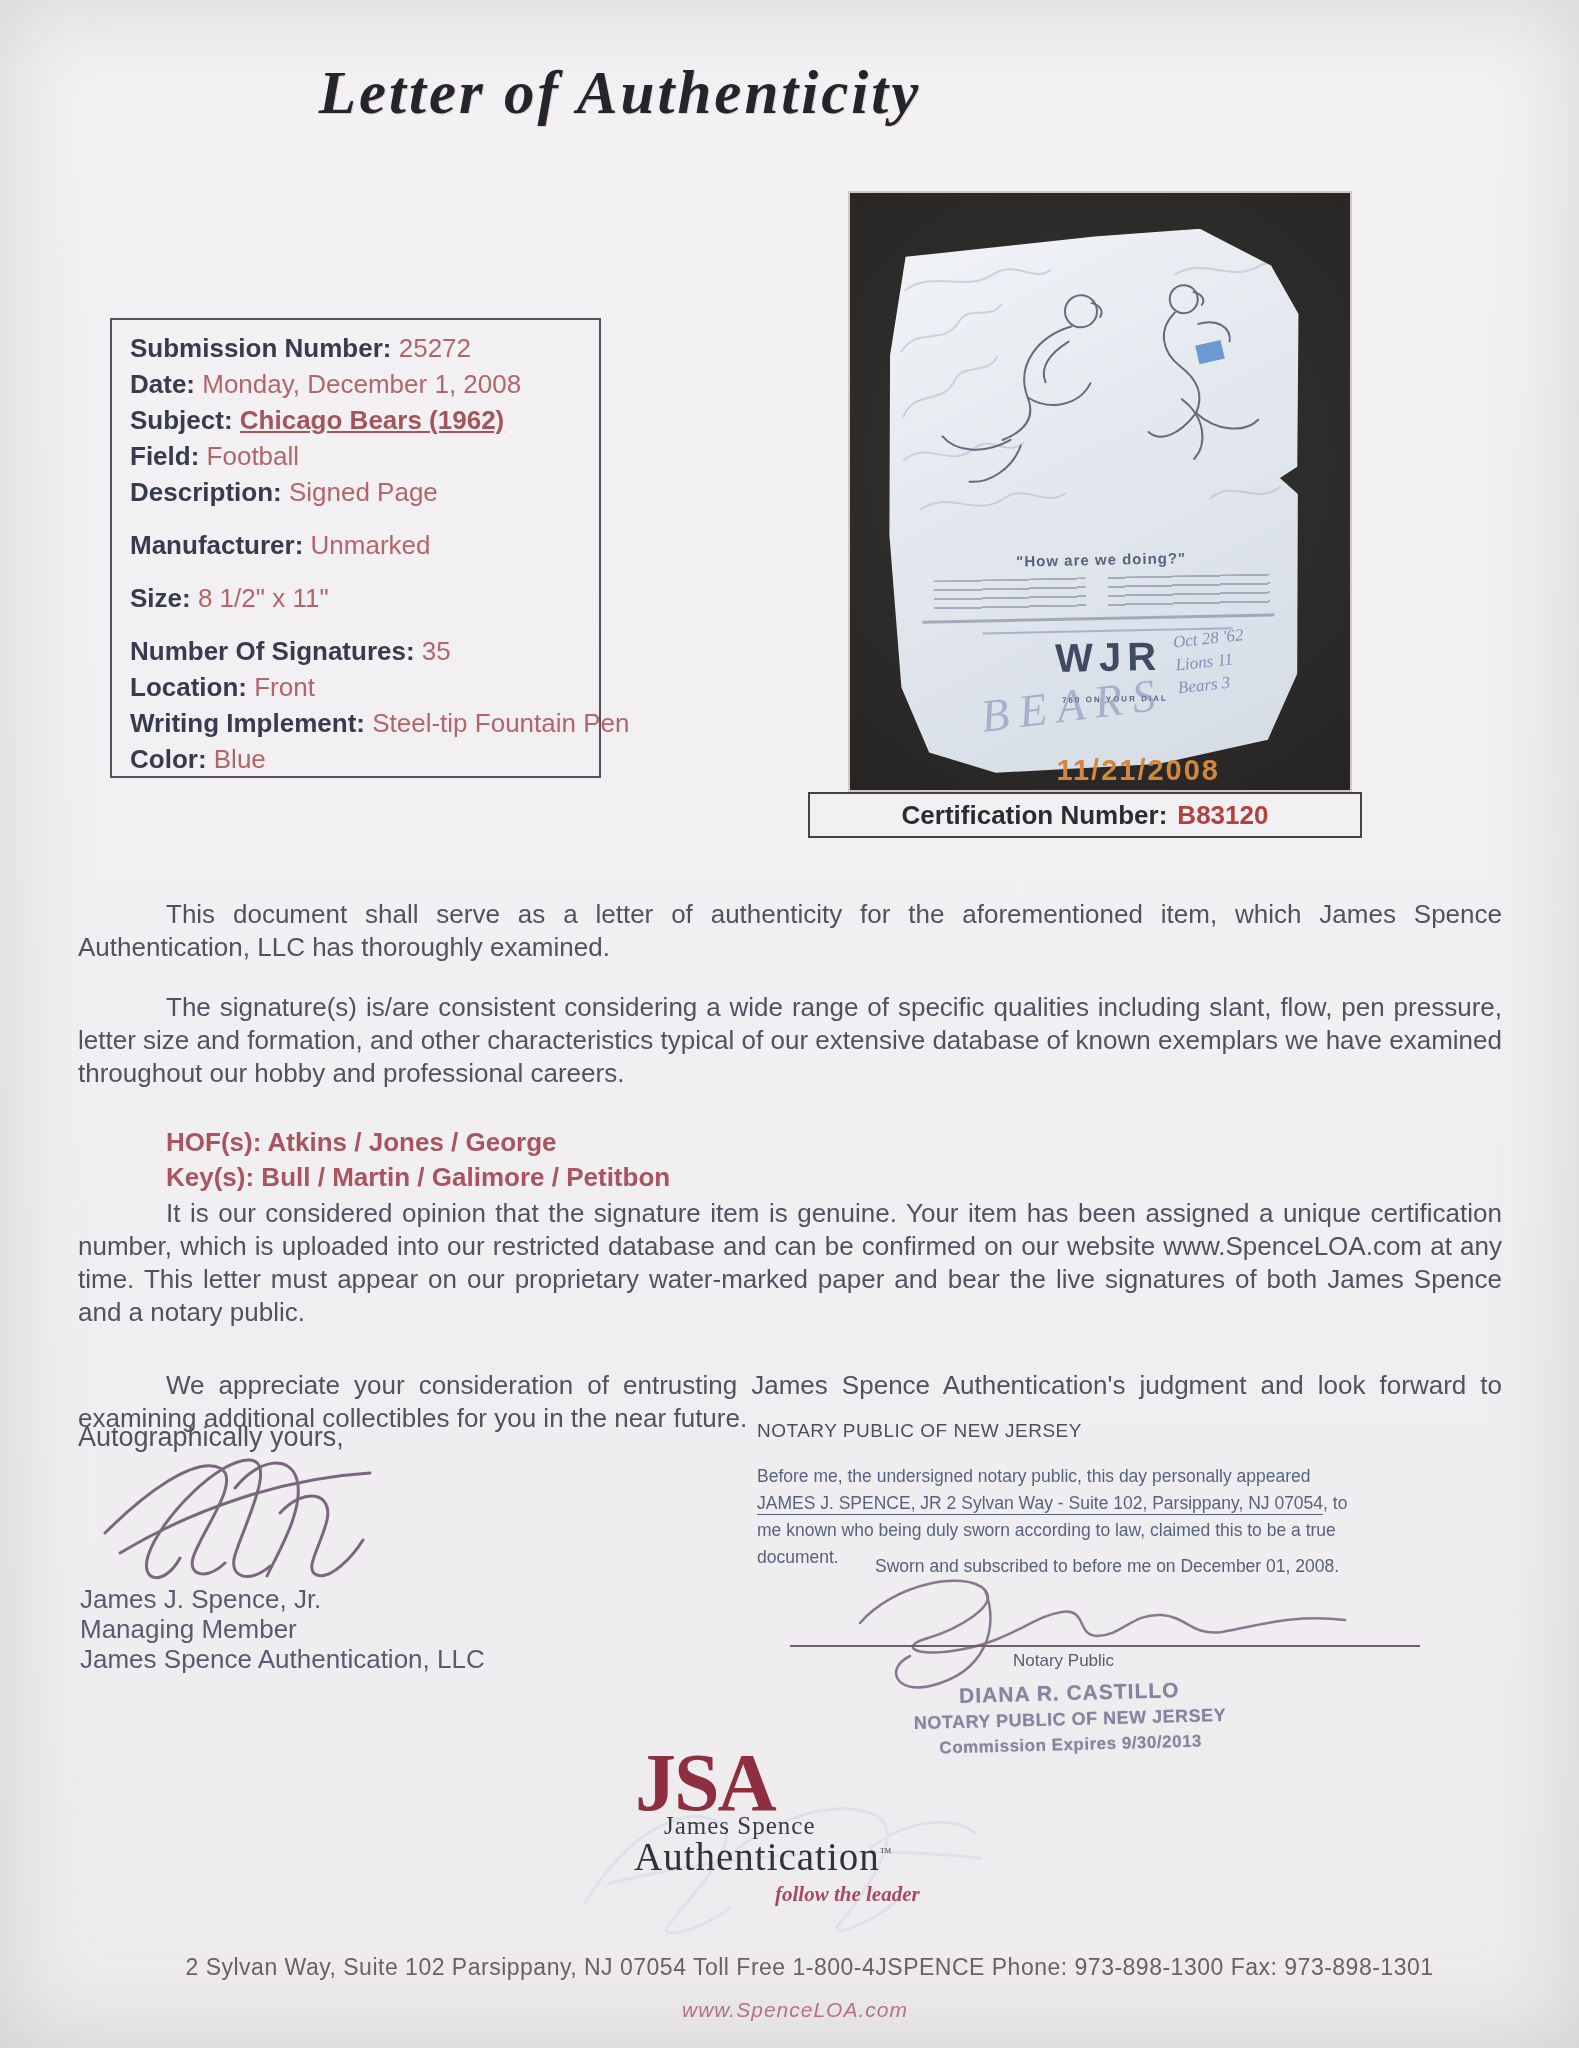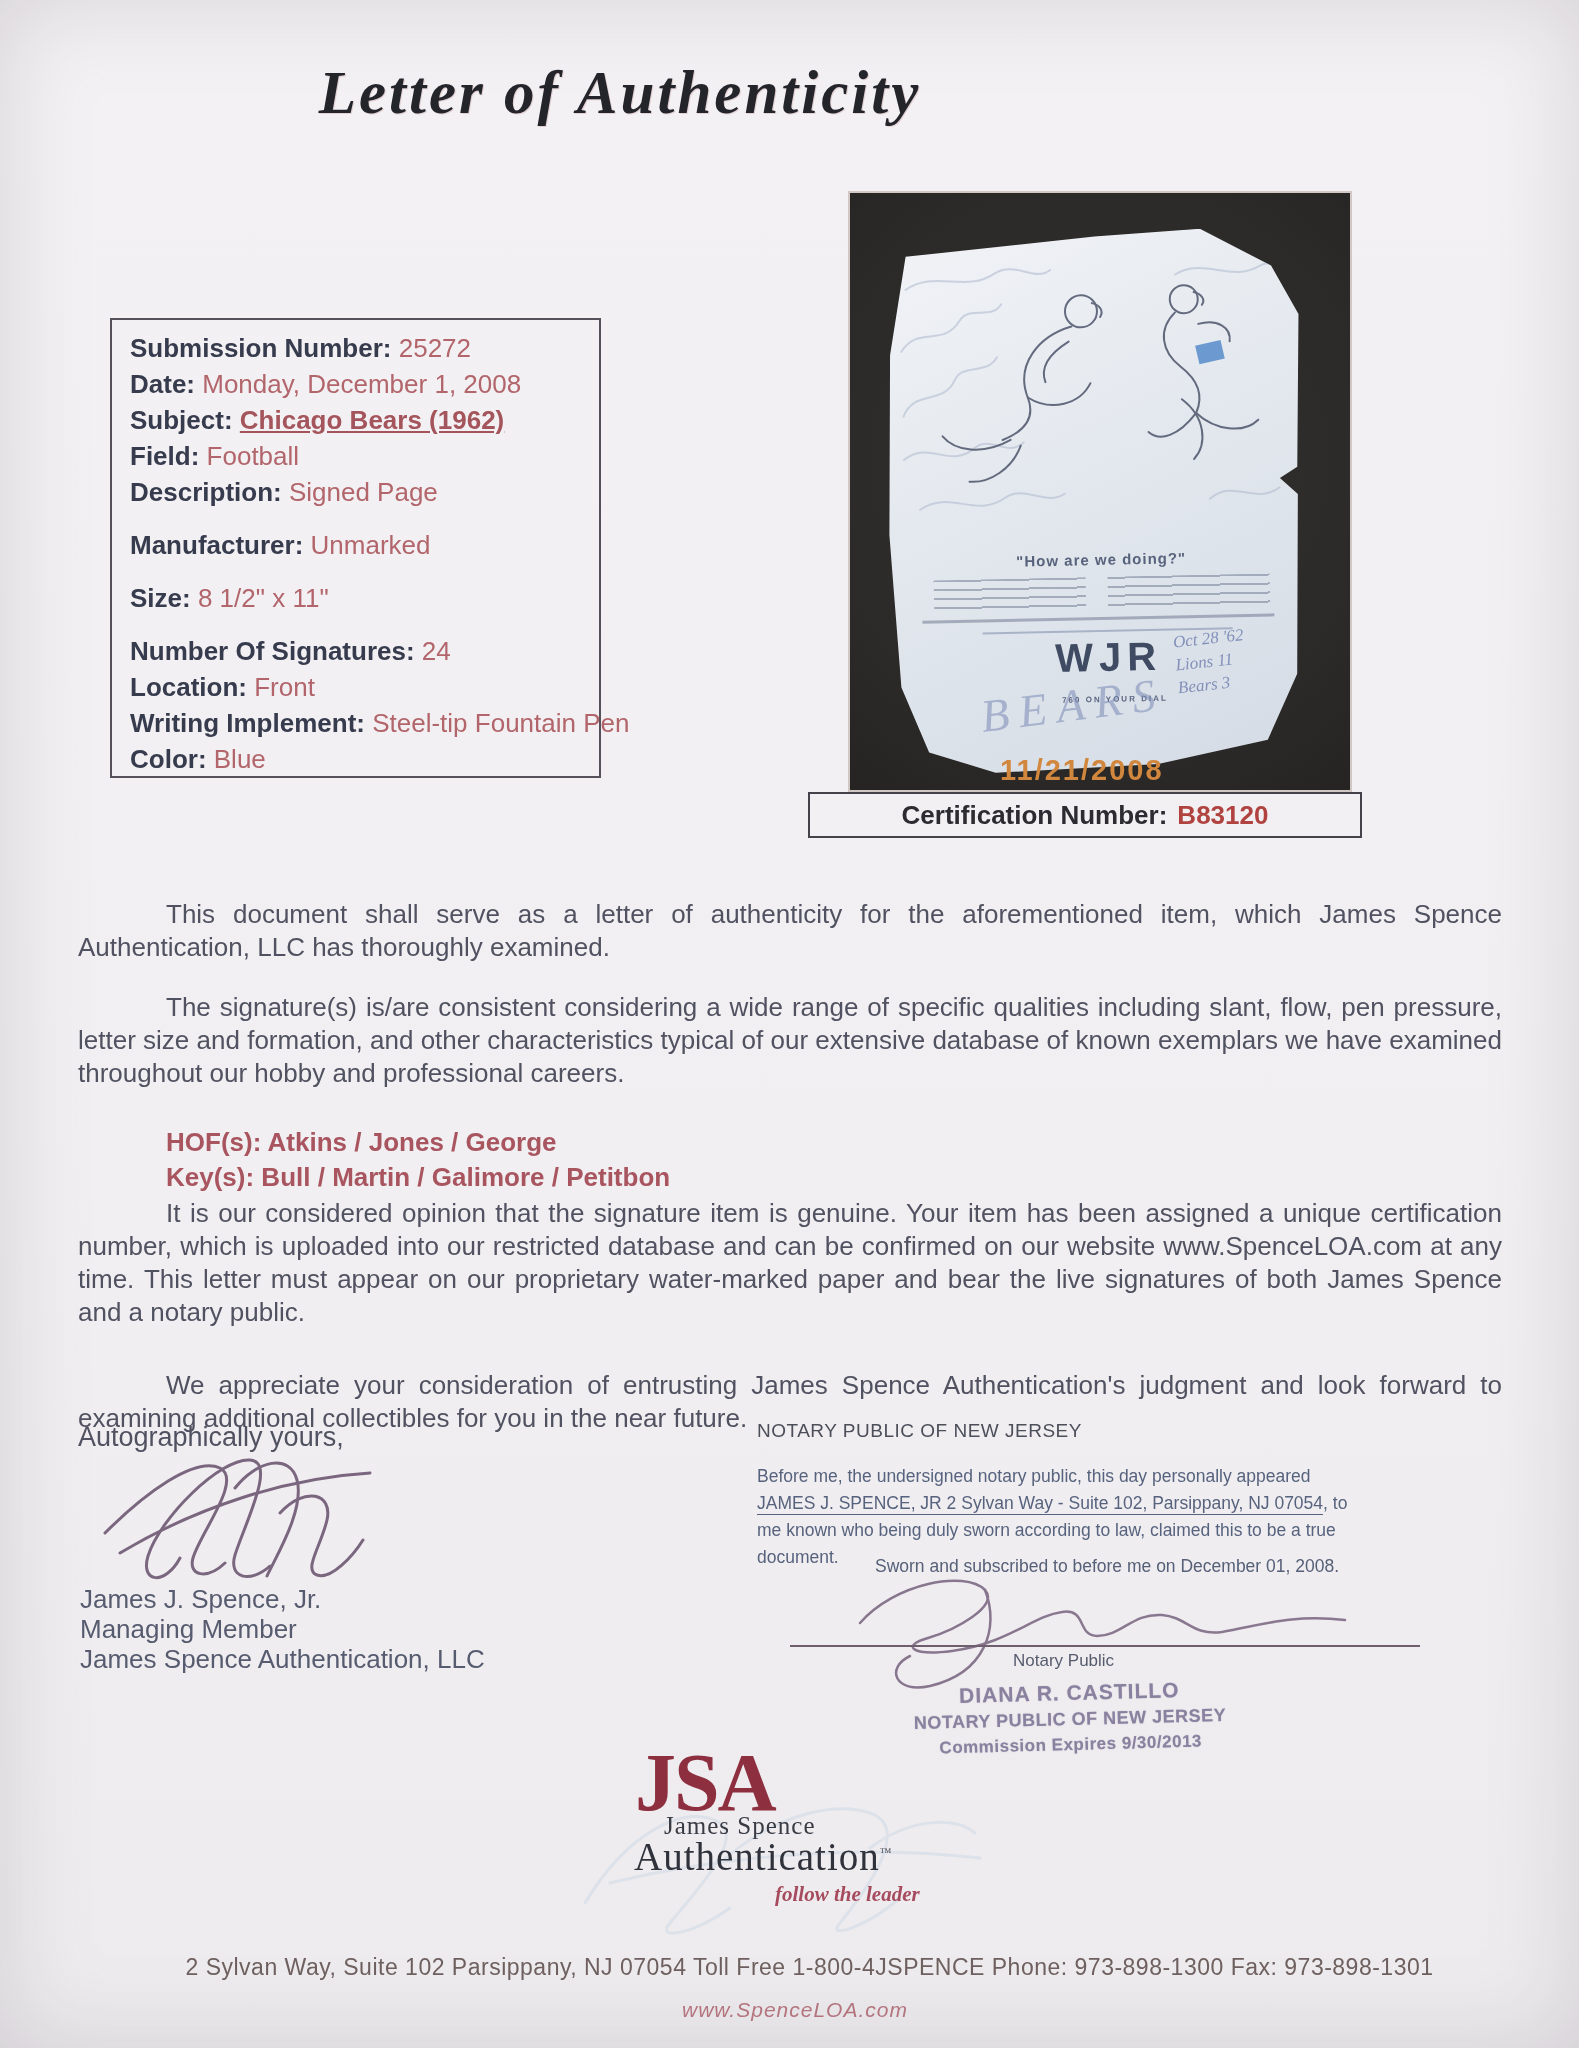--- a/index.html
+++ b/index.html
@@ -49,21 +49,21 @@
   .wjr{position:absolute;top:404px;left:172px;font-size:40px;font-weight:bold;
     color:#3f4a63;letter-spacing:6px;}
   .dial{position:absolute;top:464px;left:178px;font-size:8px;font-weight:bold;
     letter-spacing:2px;color:#5a6680;}
   .hand{position:absolute;font-family:"Liberation Serif",serif;font-style:italic;
     color:#8290ba;transform:rotate(-5deg);font-size:17px;line-height:23px;}
   .hand.h-lines{top:398px;left:292px;}
   .hand.big{top:462px;left:96px;font-size:46px;letter-spacing:10px;
     color:rgba(121,136,180,.55);transform:rotate(-6deg);}
   .photo-date{
-    position:absolute;bottom:3px;left:150px;width:220px;text-align:left;
+    position:absolute;bottom:3px;left:150px;width:220px;text-align:right;
     font-size:29px;font-weight:bold;color:#d2873e;letter-spacing:2px;
   }
   
   .cert-box{
     position:absolute;left:808px;top:792px;width:554px;height:46px;
     border:2px solid #46424a;box-sizing:border-box;
     display:flex;align-items:center;justify-content:center;
     font-size:26px;
   }
   .cert-box .lbl{font-weight:bold;color:#2b2b31;}
@@ -117,21 +117,21 @@
   <div class="title">Letter of Authenticity</div>
 
   <div class="info-box">
     <div class="info-row"><span class="lbl">Submission Number:</span> <span class="val">25272</span></div>
     <div class="info-row"><span class="lbl">Date:</span> <span class="val">Monday, December 1, 2008</span></div>
     <div class="info-row bold-val"><span class="lbl">Subject:</span> <span class="val">Chicago Bears (1962)</span></div>
     <div class="info-row"><span class="lbl">Field:</span> <span class="val">Football</span></div>
     <div class="info-row"><span class="lbl">Description:</span> <span class="val">Signed Page</span></div>
     <div class="info-row gap"><span class="lbl">Manufacturer:</span> <span class="val">Unmarked</span></div>
     <div class="info-row gap"><span class="lbl">Size:</span> <span class="val">8 1/2" x 11"</span></div>
-    <div class="info-row gap"><span class="lbl">Number Of Signatures:</span> <span class="val">24</span></div>
+    <div class="info-row gap"><span class="lbl">Number Of Signatures:</span> <span class="val">35</span></div>
     <div class="info-row"><span class="lbl">Location:</span> <span class="val">Front</span></div>
     <div class="info-row"><span class="lbl">Writing Implement:</span> <span class="val">Steel-tip Fountain Pen</span></div>
     <div class="info-row"><span class="lbl">Color:</span> <span class="val">Blue</span></div>
   </div>
 
   <div class="photo">
     <div class="signed-page">
       <svg width="440" height="320" viewBox="0 0 440 320" style="position:absolute;top:10px;left:0;">
         <g fill="none" stroke="#b3bdd1" stroke-width="2" opacity="0.6" stroke-linecap="round">
           <path d="M30 45 C 60 25 90 50 120 30 C 140 18 160 40 175 28"></path>

